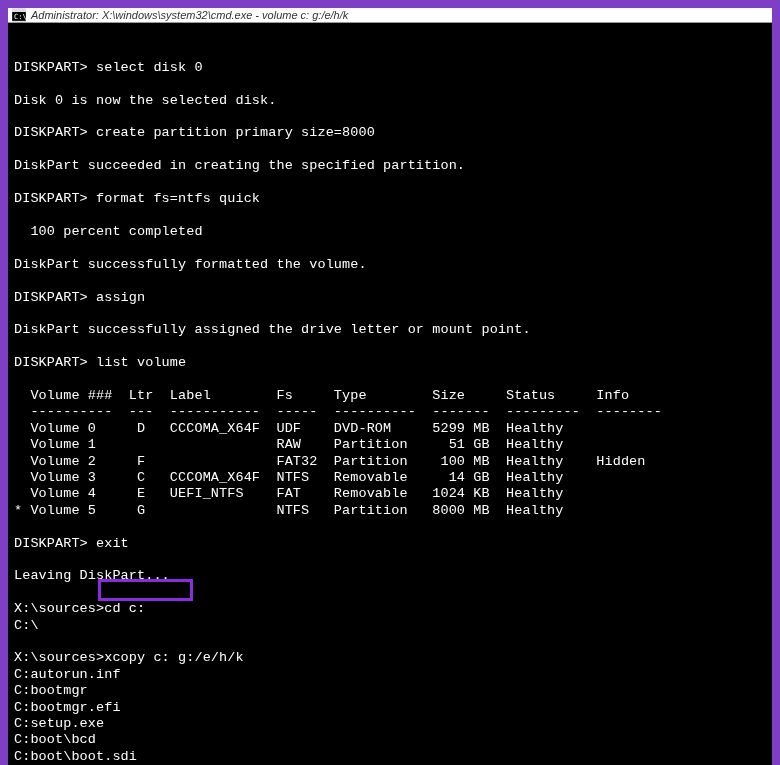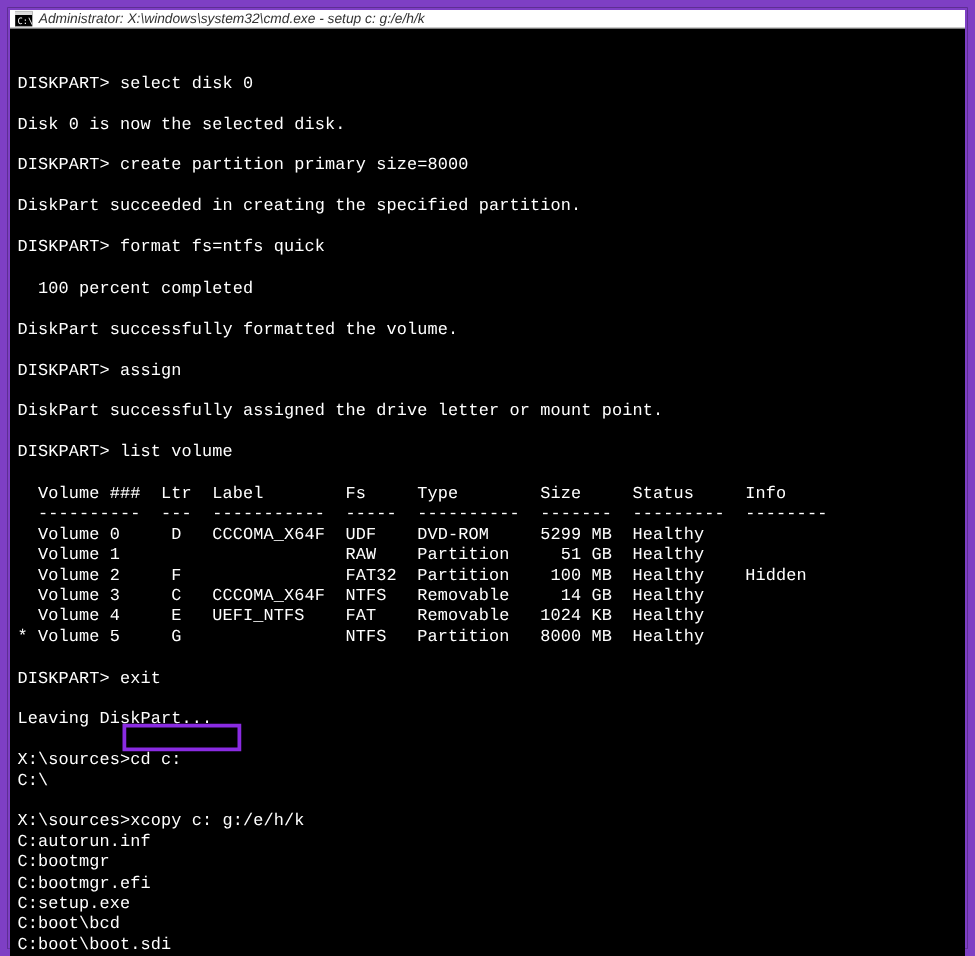--- a/index.html
+++ b/index.html
@@ -65,21 +65,21 @@
 
 <div class="window">
   <div class="titlebar">
     <span class="cmd-icon">
       <svg width="14" height="14" viewBox="0 0 14 14">
         <rect x="0" y="1" width="14" height="12" fill="#000" stroke="#888" stroke-width="0.5"></rect>
         <rect x="0" y="1" width="14" height="3" fill="#ddd"></rect>
         <text x="2" y="11" fill="#fff" font-size="7" font-family="monospace">C:\</text>
       </svg>
     </span>
-    <span>Administrator: X:\windows\system32\cmd.exe - setup  c:  g:/e/h/k</span>
+    <span>Administrator: X:\windows\system32\cmd.exe - volume  c:  g:/e/h/k</span>
   </div>
   <div class="terminal">
     <div id="term-lines">DISKPART&gt; select disk 0
 
 Disk 0 is now the selected disk.
 
 DISKPART&gt; create partition primary size=8000
 
 DiskPart succeeded in creating the specified partition.
 

